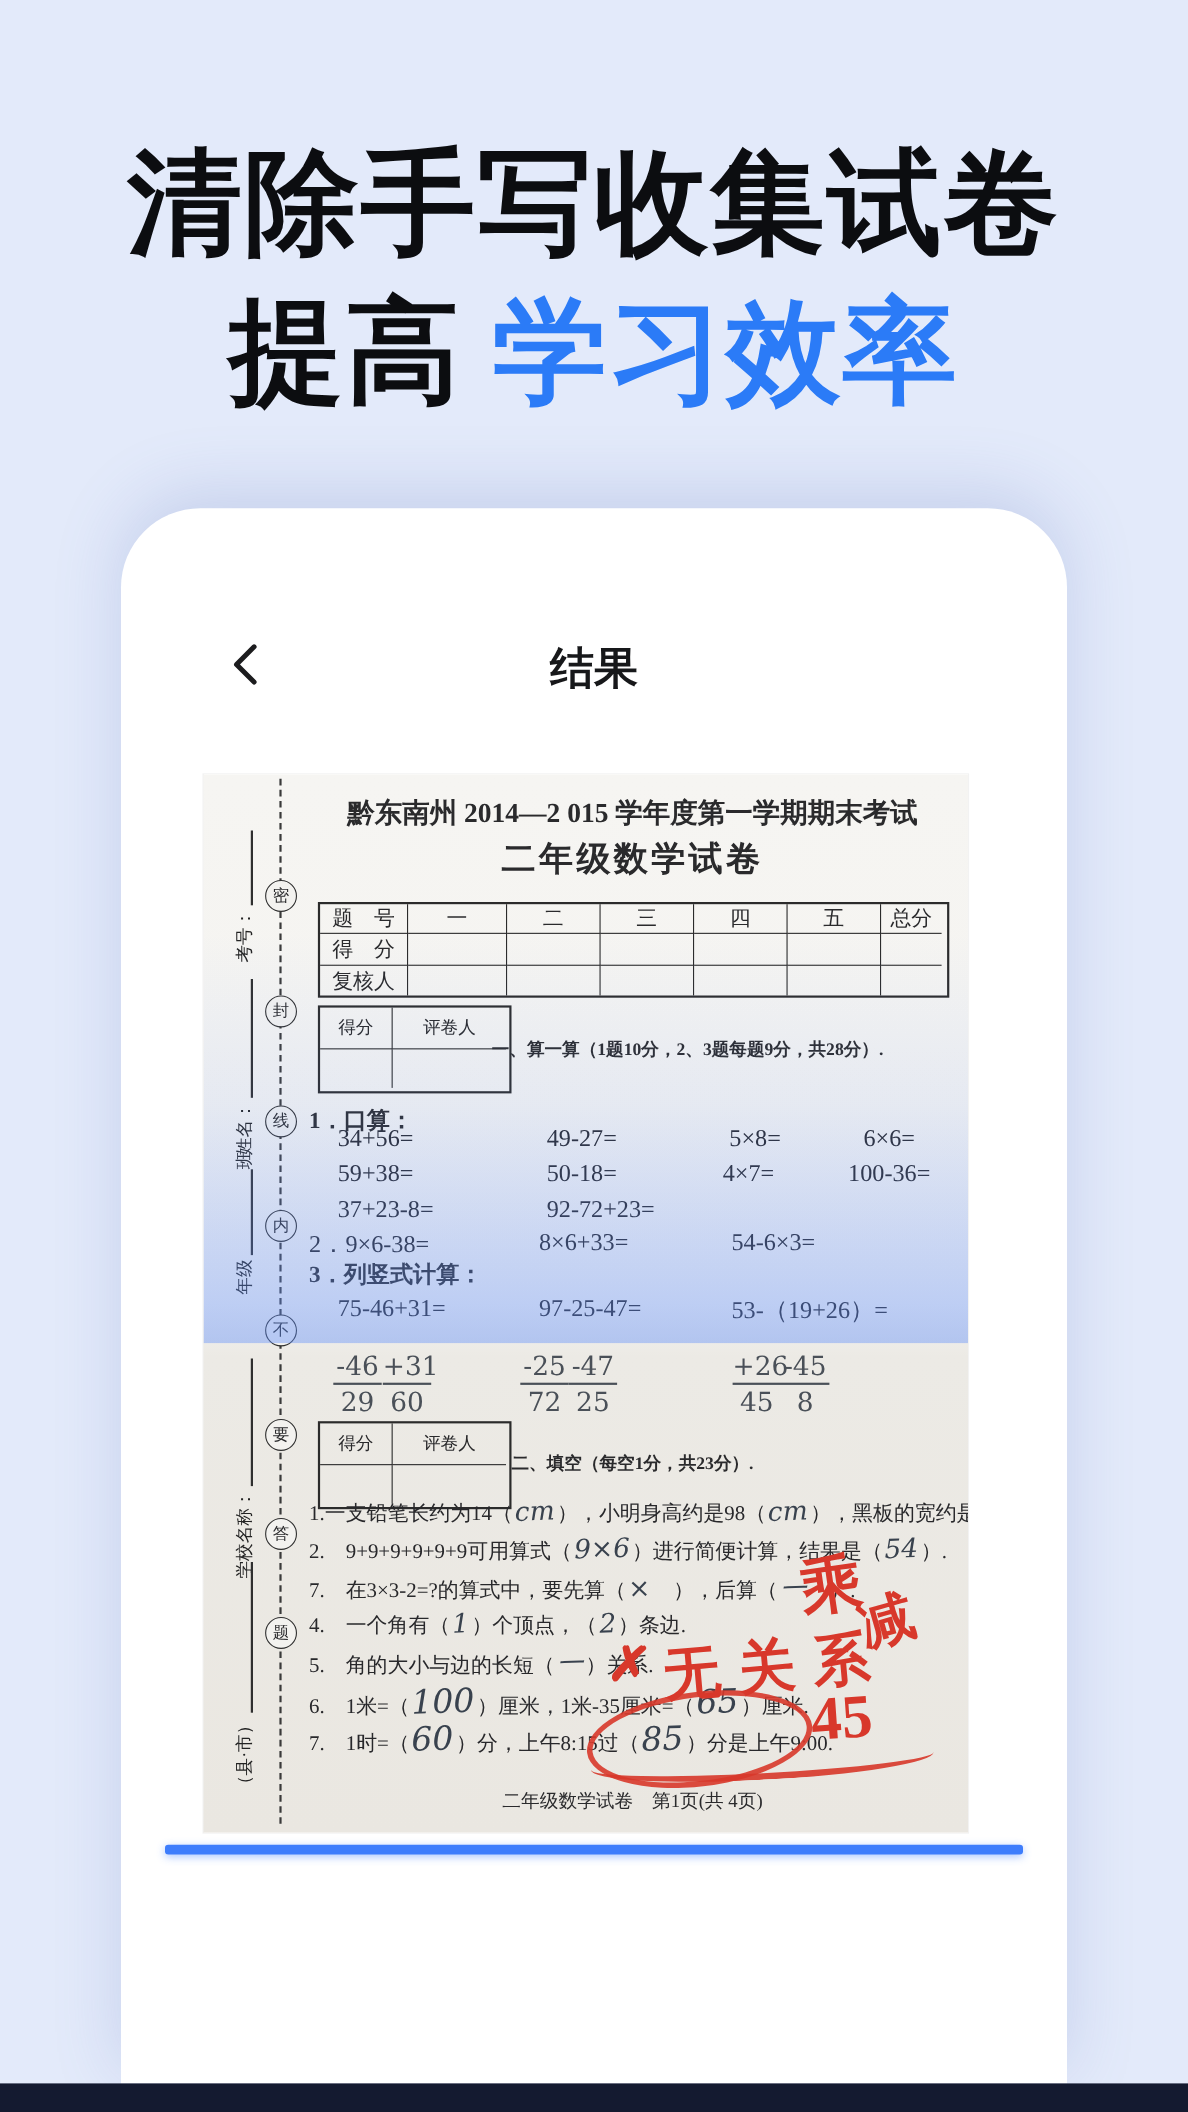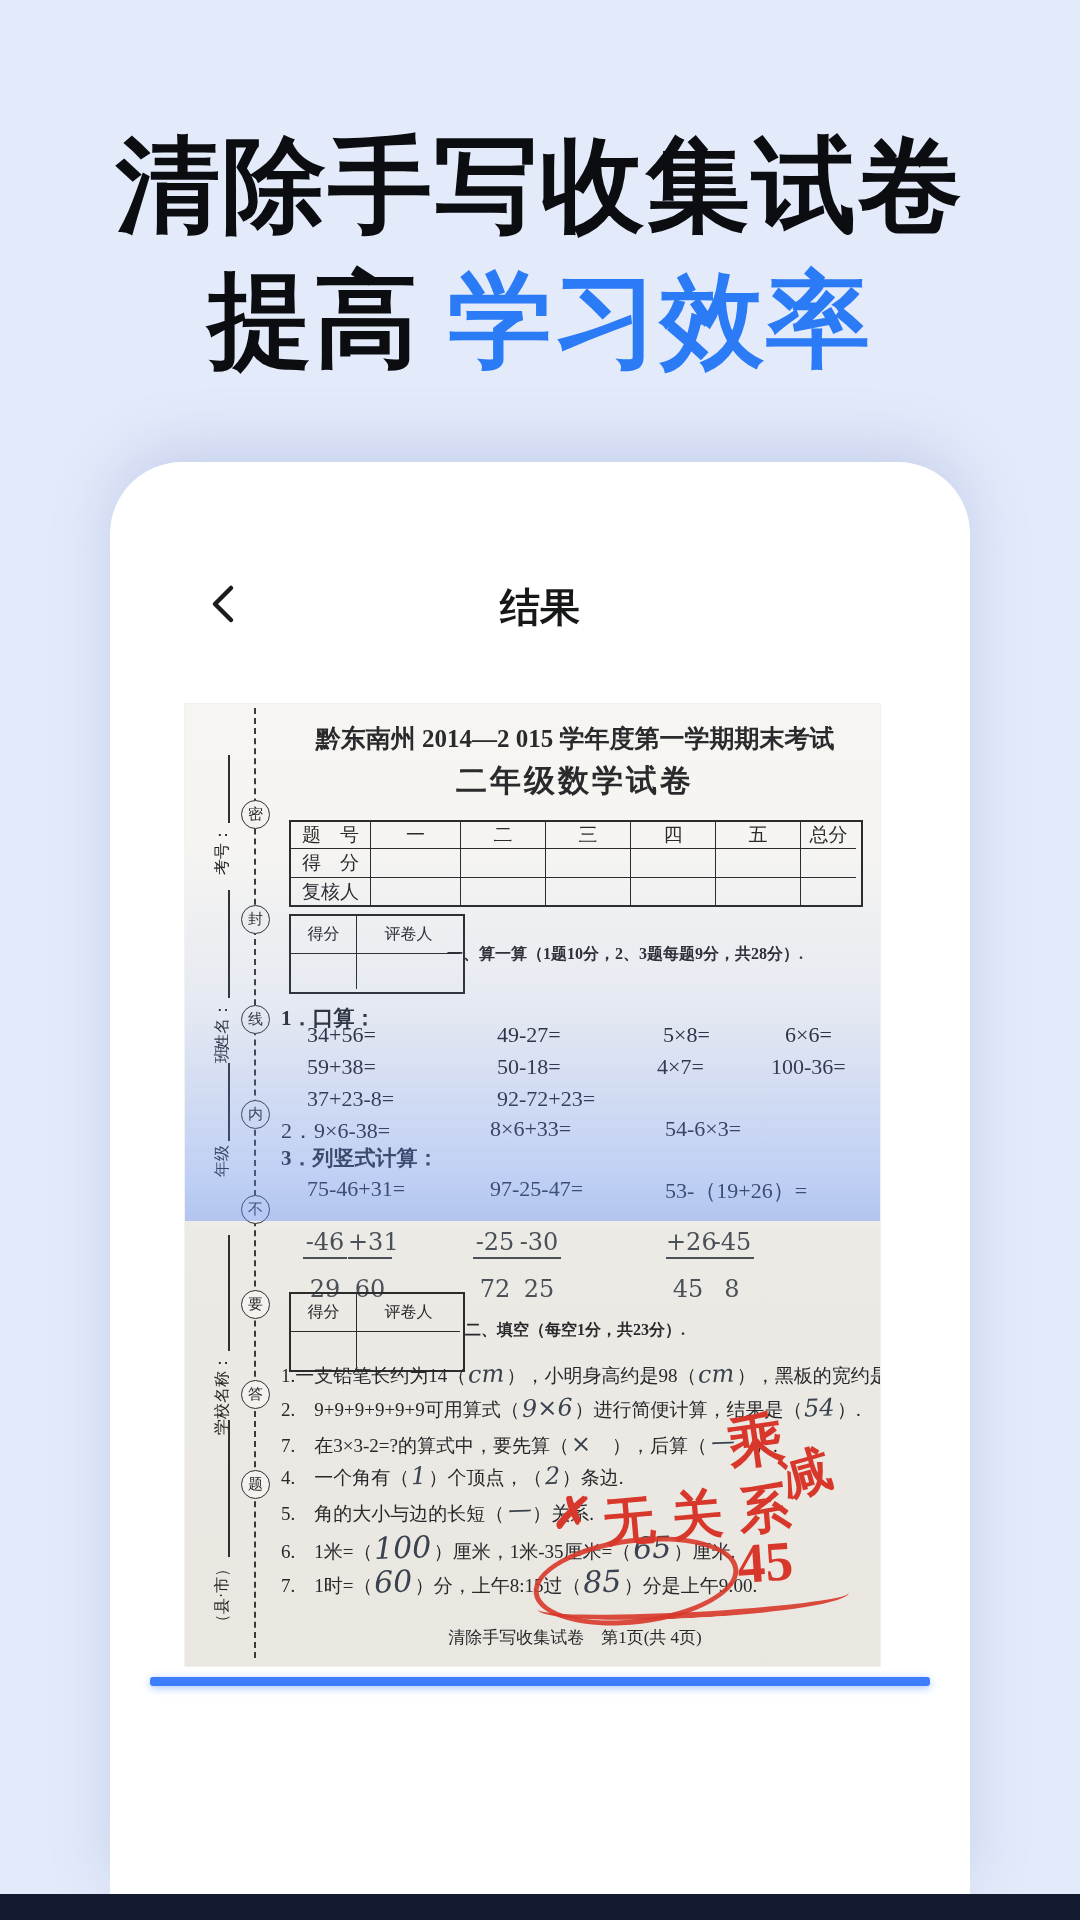--- a/index.html
+++ b/index.html
@@ -51,21 +51,21 @@
   .gbox div:nth-child(n+3){border-bottom:none;}
 
   .sec-title{position:absolute;font-size:16px;font-weight:700;white-space:nowrap;}
   .plabel{position:absolute;font-size:21px;font-weight:700;white-space:nowrap;}
   .eq{position:absolute;font-size:22px;white-space:nowrap;color:#26262a;}
 
   
   .vw{position:absolute;width:44px;text-align:center;color:#4a5058;
       font-family:"DejaVu Serif",serif;}
   .vw .t{display:block;font-size:24px;border-bottom:2.5px solid #4a5058;padding-bottom:1px;}
-  .vw .b{display:block;font-size:24px;padding-top:16px;}
+  .vw .b{display:block;font-size:24px;padding-top:2px;}
 
   
   .q{position:absolute;left:96px;font-size:19px;white-space:nowrap;color:#28282b;}
   .q .h{font-family:"DejaVu Serif",serif;font-style:italic;font-size:24px;color:#39424e;
         display:inline-block;transform:rotate(-2deg);padding:0 2px;}
   .q .hb{font-size:30px;}
 
   
   .red{position:absolute;color:#d8382b;white-space:nowrap;font-weight:700;}
   .red-circle{position:absolute;border:5px solid #d8382b;border-radius:50%;
@@ -208,21 +208,21 @@
       </div>
     <div class="vw" style="left:163px;top:524px">
         <span class="t">+31</span>
         <span class="b">60</span>
       </div>
     <div class="vw" style="left:288px;top:524px">
         <span class="t">-25</span>
         <span class="b">72</span>
       </div>
     <div class="vw" style="left:332px;top:524px">
-        <span class="t">-30</span>
+        <span class="t">-47</span>
         <span class="b">25</span>
       </div>
     <div class="vw" style="left:481px;top:524px">
         <span class="t">+26</span>
         <span class="b">45</span>
       </div>
     <div class="vw" style="left:525px;top:524px">
         <span class="t">-45</span>
         <span class="b">8</span>
       </div>
@@ -258,20 +258,20 @@
     </div>
 
     <div class="red" style="left:543px;top:700px;font-size:56px;transform:rotate(-8deg)">乘</div>
     <div class="red" style="left:596px;top:736px;font-size:50px;transform:rotate(-16deg)">减</div>
     <div class="red" style="left:368px;top:782px;font-size:46px;transform:rotate(6deg)">✗</div>
     <div class="red" style="left:418px;top:776px;font-size:52px;letter-spacing:16px;transform:rotate(-5deg)">无关系</div>
     <div class="red" style="left:552px;top:826px;font-size:56px;transform:rotate(-4deg)">45</div>
     <div class="red-circle" style="left:348px;top:834px;width:196px;height:76px"></div>
     <div class="red-swoosh" style="left:352px;top:880px;width:312px;height:28px"></div>
 
-    <div class="p-footer">清除手写收集试卷　第1页(共 4页)</div>
+    <div class="p-footer">二年级数学试卷　第1页(共 4页)</div>
   </div>
 
   <div class="divider" style="left:40px;top:1215px"></div>
 
 </div>
 
 <div class="bottom-bar"></div>
 
 </body></html>

